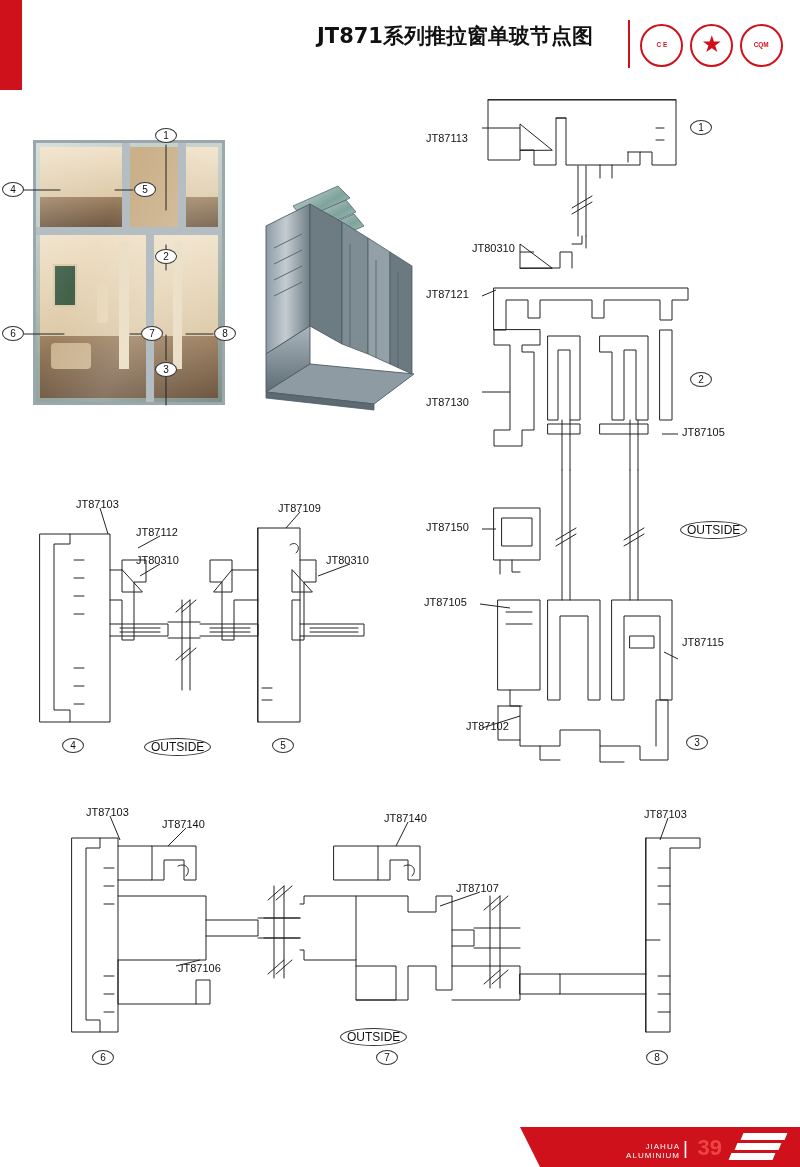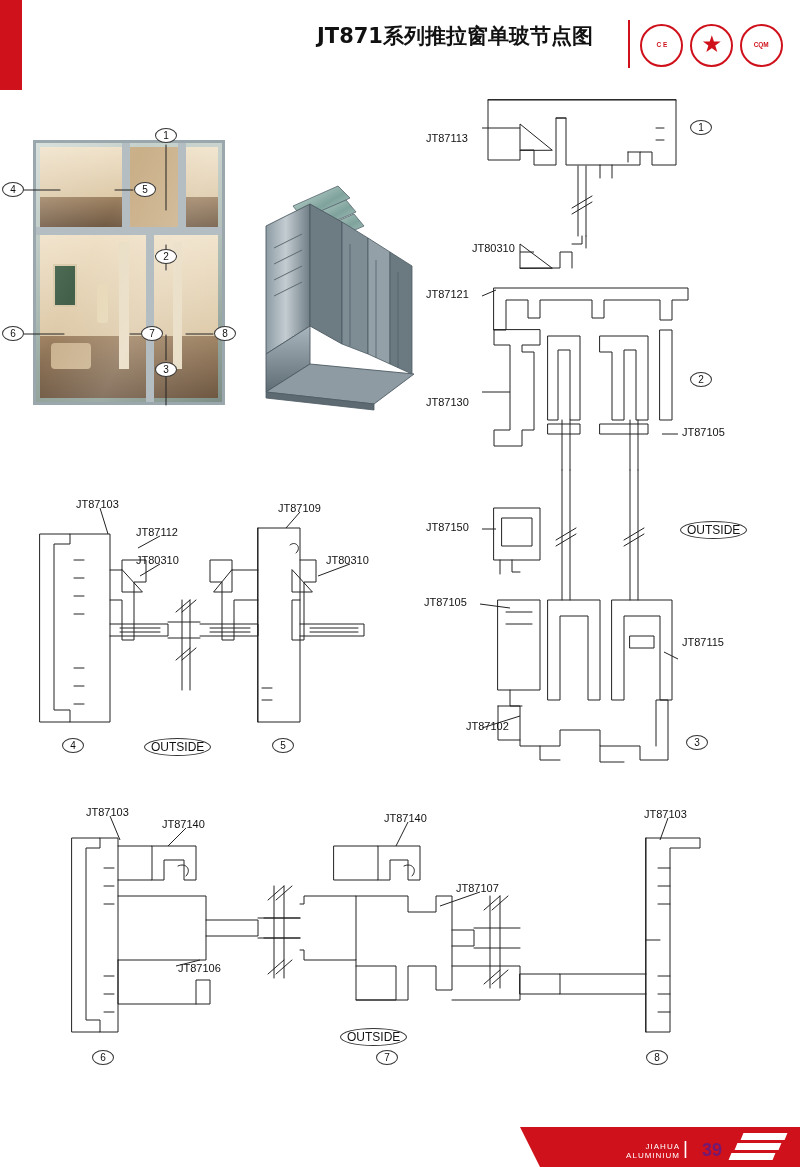--- a/index.html
+++ b/index.html
@@ -72,21 +72,21 @@
     background:#ffffff;
     clip-path: polygon(0 0, 520px 0, 540px 40px, 0 40px);
   }
   .footer-brand {
     position:absolute; right:120px; bottom:7px;
     text-align:right; color:#ffffff;
     font-size:8px; line-height:1.15; letter-spacing:1px;
   }
   .footer-pagenum {
     position:absolute; right:78px; bottom:6px;
-    color:#701a75; font-size:18px; font-weight:bold;
+    color:#ef4444; font-size:22px; font-weight:bold;
   }
   .footer-sep {
     position:absolute; right:112px; bottom:8px;
     color:#ffffff; font-size:19px;
   }
   .footer-logo {
     position:absolute; right:10px; bottom:6px; width:60px; height:28px;
   }
   .footer-logo i {
     position:absolute; display:block; background:#ffffff; height:7px;

